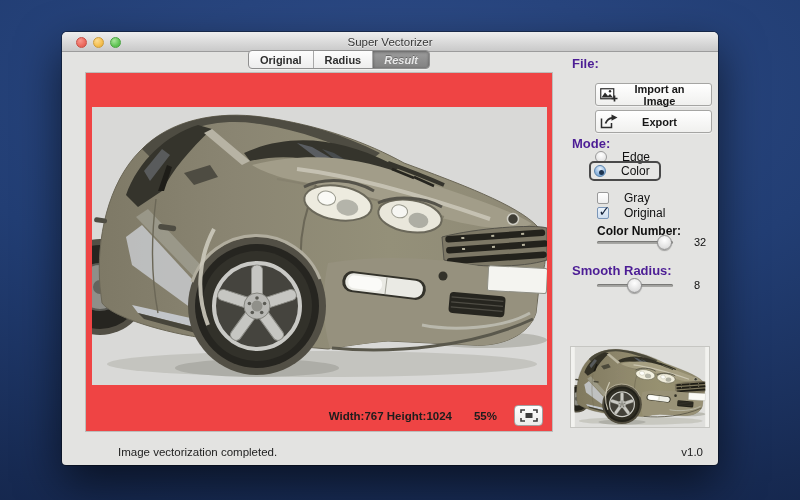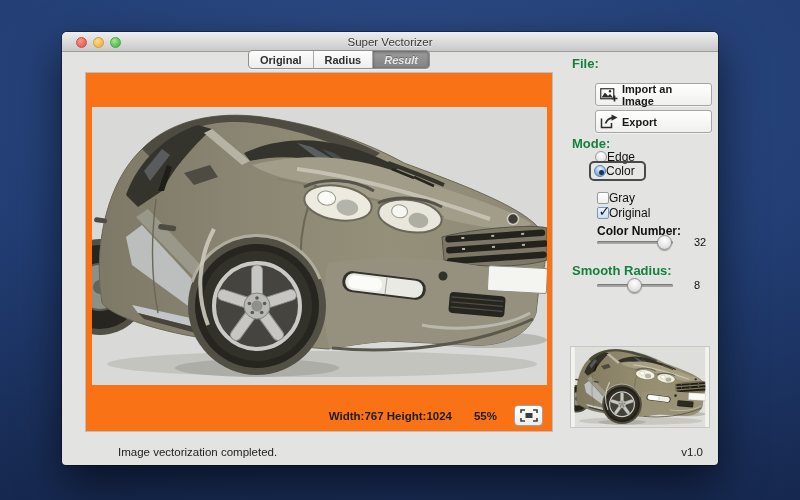--- a/index.html
+++ b/index.html
@@ -27,39 +27,39 @@
   .segmented { position:absolute; left:186px; top:18px; display:flex; height:19px;
     border:1px solid #8f8f8f; border-radius:4px; overflow:hidden;
     background:linear-gradient(#fdfdfd,#ededed); box-shadow:0 1px 0 rgba(255,255,255,.5); }
   .seg { padding:0 11px; font-size:11px; font-weight:bold; color:#2e2e2e;
     line-height:19px; border-right:1px solid #a8a8a8; cursor:default; }
   .seg:last-child { border-right:none;font-style:italic; }
   .seg.selected { background:linear-gradient(#9d9d9d,#828282); color:#e8e8e8;
     text-shadow:0 -1px 0 rgba(0,0,0,.3); box-shadow:inset 0 1px 3px rgba(0,0,0,.4); }
 
   .panel { position:absolute; left:23px; top:40px; width:468px; height:360px;
-    background:#f97316; border:1px solid #bdbdba; }
+    background:#ef4444; border:1px solid #bdbdba; }
   .canvas { position:absolute; left:6px; top:34px; width:455px; height:278px; }
   .canvas svg { display:block; }
   .info { position:absolute; right:9px; bottom:5px; display:flex; align-items:center;
     font-size:11.5px; color:#1d1d1d; }
   .info .dims { font-weight:bold; }
   .info .zoom { margin-left:22px; font-weight:bold; }
   .fit-btn { margin-left:17px; width:29px; height:21px; border:1px solid #a2a2a2; border-radius:4px;
     background:linear-gradient(#ffffff,#ececea); display:flex; align-items:center; justify-content:center; }
 
-  .section-label { position:absolute; left:510px; font-size:13px; font-weight:bold; color:#15803d; }
+  .section-label { position:absolute; left:510px; font-size:13px; font-weight:bold; color:#4c1d95; }
   .btn { position:absolute; left:533px; width:117px; height:23px;
     border:1px solid #a5a5a3; border-radius:3px; background:linear-gradient(#ffffff,#f0f0ee);
     display:flex; align-items:center; font-size:11px; font-weight:bold; color:#171717;
     box-shadow:0 1px 0 rgba(255,255,255,.5); }
   .btn .icon { width:26px; display:flex; justify-content:center; }
-  .btn .btn-label { flex:1; padding-right:14px; }
-
-  .ctl-row { position:absolute; display:flex; align-items:center; gap:0;
+  .btn .btn-label { flex:1; text-align:center; padding-right:14px; }
+
+  .ctl-row { position:absolute; display:flex; align-items:center; gap:15px;
     font-size:12px; color:#101010; }
   .radio { width:12px; height:12px; border-radius:50%; border:1px solid #9a9a9a;
     background:radial-gradient(circle at 50% 30%, #ffffff, #d9d9d9); position:relative; flex:0 0 auto; }
   .radio.checked { background:radial-gradient(circle at 50% 28%, #e8f2fc, #8db4dd 65%, #6a9cc9);
     border-color:#5a84ad; }
   .radio.checked::after { content:""; position:absolute; left:3.5px; top:3.5px; width:5px; height:5px;
     border-radius:50%; background:#1c3450; }
   .hl-ring { left:527px; top:129px; border:2.5px solid #4a4a4a; border-radius:5px;
     padding:1px 9px 1px 3px; background:rgba(255,255,255,.15); }
   .checkbox { width:12px; height:12px; border:1px solid #9a9a9a; border-radius:2px;

